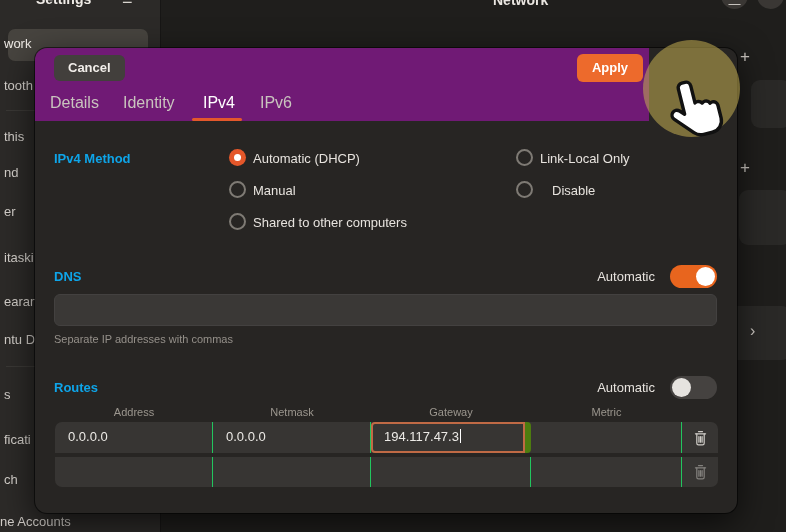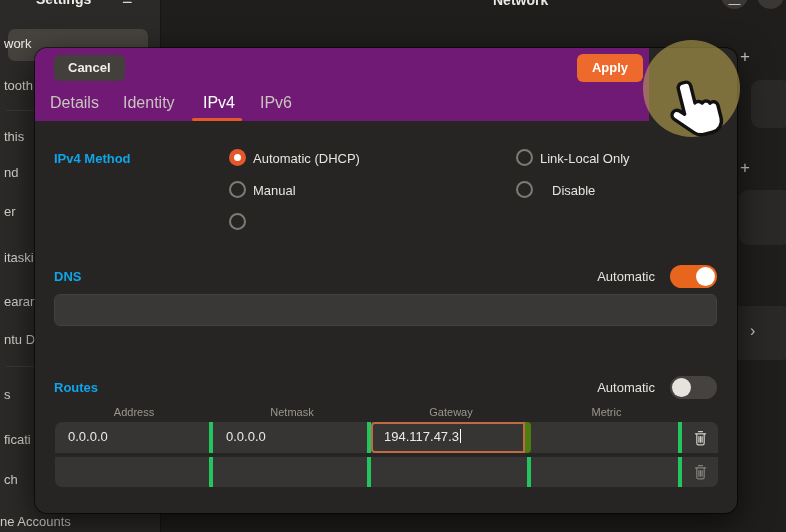--- a/index.html
+++ b/index.html
@@ -49,21 +49,21 @@
   #dns-input{position:absolute;left:19px;top:246px;width:663px;height:32px;background:#3a3836;border-radius:6px;
     box-sizing:border-box;border:1px solid #434140;}
   #dns-hint{position:absolute;left:19px;top:285px;font-size:11px;color:#95908a;}
 
   
   .rt-headers{position:absolute;left:20px;top:358px;width:663px;display:flex;}
   .rt-headers span{font-size:11px;color:#9b968e;text-align:center;}
   .rt-row{position:absolute;left:20px;width:663px;height:31px;background:#373533;display:flex;box-sizing:border-box;}
   #rt-row-0{top:374px;border-radius:7px 7px 0 0;}
   #rt-row-1{top:409px;height:30px;border-radius:0 0 7px 7px;}
-  .cell{box-sizing:border-box;border-right:4px solid #22c55e;font-size:13px;color:#eceae6;
+  .cell{box-sizing:border-box;border-right:1px solid #22c55e;font-size:13px;color:#eceae6;
     padding:7px 0 0 13px;white-space:nowrap;overflow:hidden;}
   .cell:last-child{border-right:none;}
   .w-addr{width:158px;} .w-mask{width:158px;} .w-gw{width:160px;} .w-metric{width:151px;} .w-del{width:36px;padding:0;}
   .cell.focused{box-shadow:inset 0 0 0 2px #C06A45;border-radius:4px;border-right:6px solid #4d7c0f;}
   .caret{display:inline-block;width:1px;height:14px;background:#fff;margin-left:1px;vertical-align:-2px;}
   .del-btn{width:36px;height:100%;background:none;border:none;color:#cfccc7;display:flex;align-items:center;justify-content:center;padding:0;}
   #rt-row-1 .cell{color:#8f8b86;} #rt-row-1 .del-btn{opacity:.5;}
 
   #footer-check{position:absolute;left:25px;top:452px;display:flex;align-items:center;}
   #footer-check .box{width:15px;height:15px;border:2px solid #8f8b85;border-radius:4px;box-sizing:border-box;margin-right:13px;}
@@ -123,32 +123,34 @@
       <div id="tab-underline"></div>
     </div>
 
     <span class="sect-label" style="top:103px;">IPv4 Method</span>
 
     <span class="radio sel" style="left:194px;top:101px;"></span>
     <span class="radio-label" style="left:218px;top:103px;">Automatic (DHCP)</span>
     <span class="radio" style="left:194px;top:133px;"></span>
     <span class="radio-label" style="left:218px;top:135px;">Manual</span>
     <span class="radio" style="left:194px;top:165px;"></span>
+    <span class="radio-label" style="left:218px;top:167px;">Shared to other computers</span>
 
     <span class="radio" style="left:481px;top:101px;"></span>
     <span class="radio-label" style="left:505px;top:103px;">Link-Local Only</span>
     <span class="radio" style="left:481px;top:133px;"></span>
     <span class="radio-label" style="left:505px;top:135px;margin-left:12px;">Disable</span>
 
     <span class="sect-label" style="top:221px;">DNS</span>
     <span class="auto-label" style="top:221px;right:82px;">Automatic</span>
     <span class="toggle on" style="top:217px;">
         <span class="knob"></span>
       </span>
     <div id="dns-input"><span></span></div>
+    <span id="dns-hint">Separate IP addresses with commas</span>
 
     <span class="sect-label" style="top:332px;">Routes</span>
     <span class="auto-label" style="top:332px;right:82px;">Automatic</span>
     <span class="toggle" style="top:328px;">
         <span class="knob"></span>
       </span>
 
     <div class="rt-headers">
       <span class="w-addr">Address</span>
       <span class="w-mask">Netmask</span>

